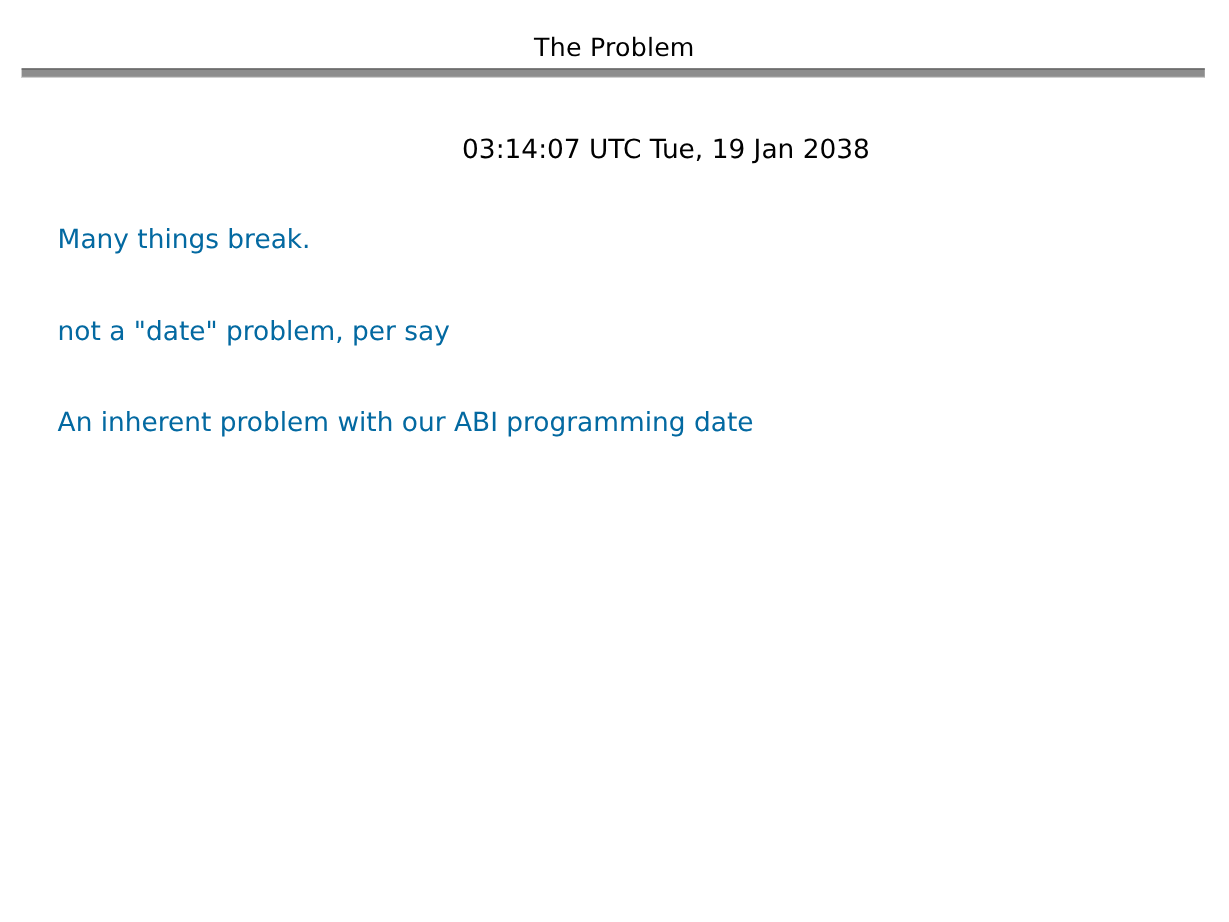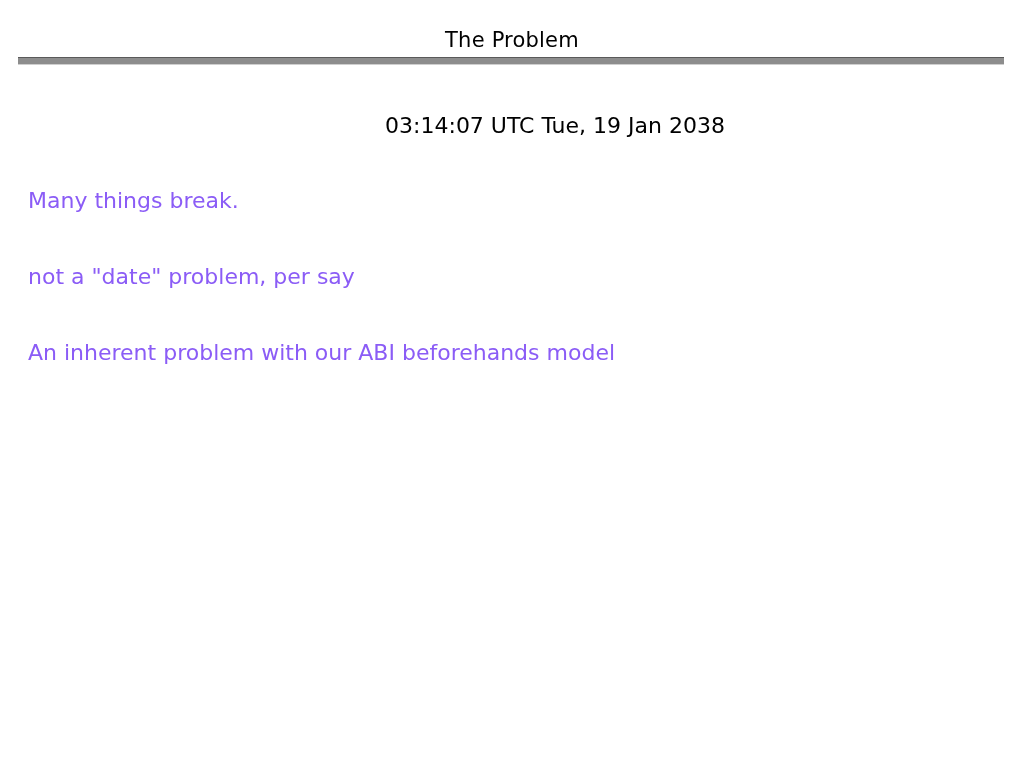--- a/index.html
+++ b/index.html
@@ -51,39 +51,40 @@
     padding-left: 43px;
   }
   .bullets {
     position: absolute;
     top: 190px;
     left: 28px;
     width: 960px;
   }
   .bullet {
     font-size: 22px;
-    color: #8b5cf6;
+    color: #0369a1;
     line-height: 1.0;
     margin-bottom: 54px;
     white-space: nowrap;
+    margin-left: 20px;
   }
   .bullet:last-child {
     margin-bottom: 0;
   }
 </style>
 </head>
 <body>
 
 <div class="slide">
 
   <div class="slide-title">The Problem</div>
 
   <div class="title-rule"></div>
 
   <div class="timestamp">03:14:07 UTC Tue, 19 Jan 2038</div>
 
   <div class="bullets">
     <div class="bullet">Many things break.</div>
     <div class="bullet">not a "date" problem, per say</div>
-    <div class="bullet">An inherent problem with our ABI beforehands model</div>
+    <div class="bullet">An inherent problem with our ABI programming date</div>
   </div>
 
 </div>
 
 </body></html>

